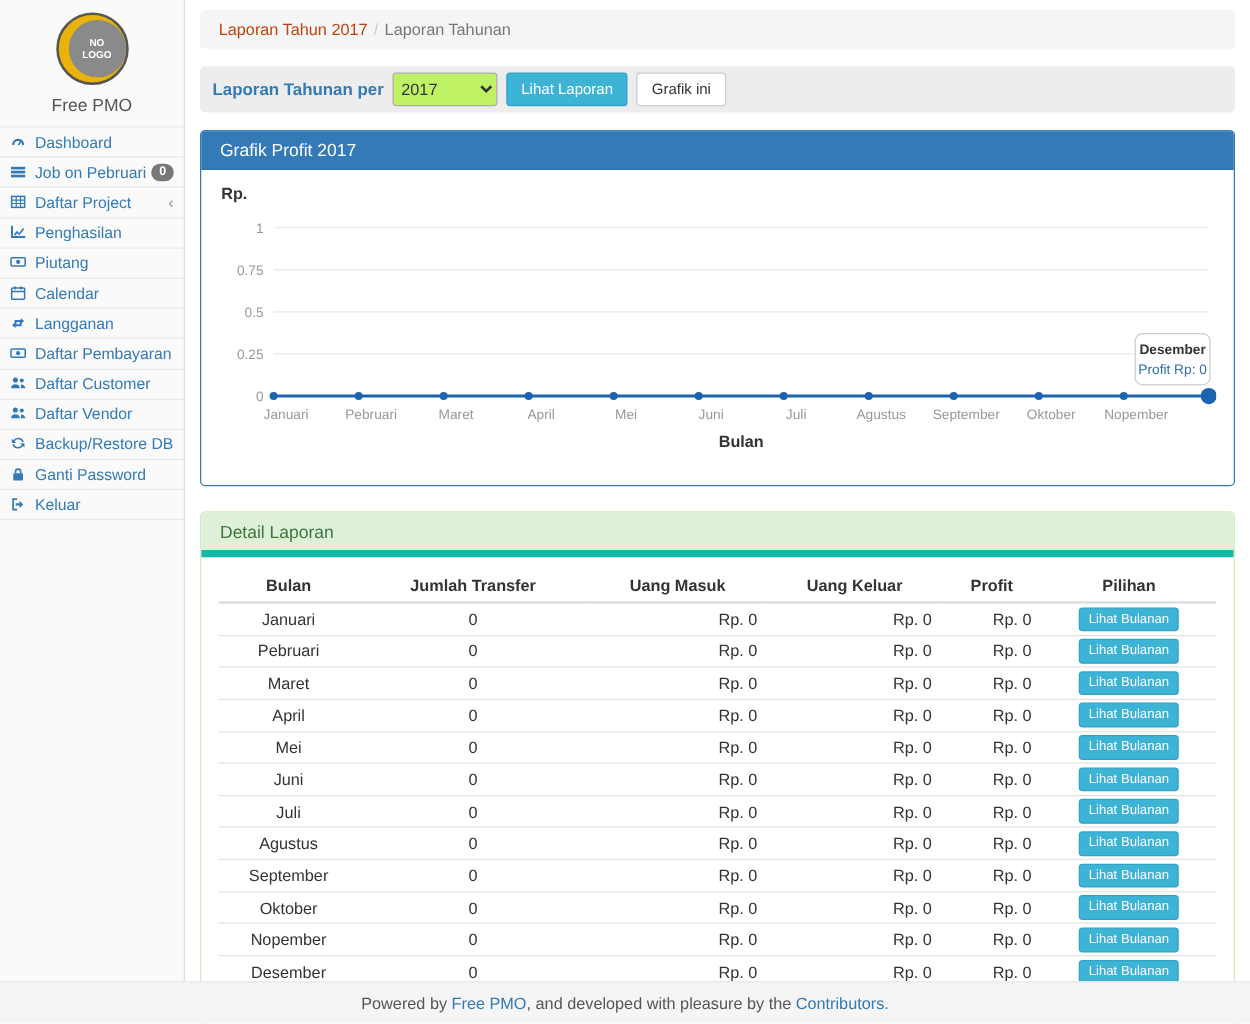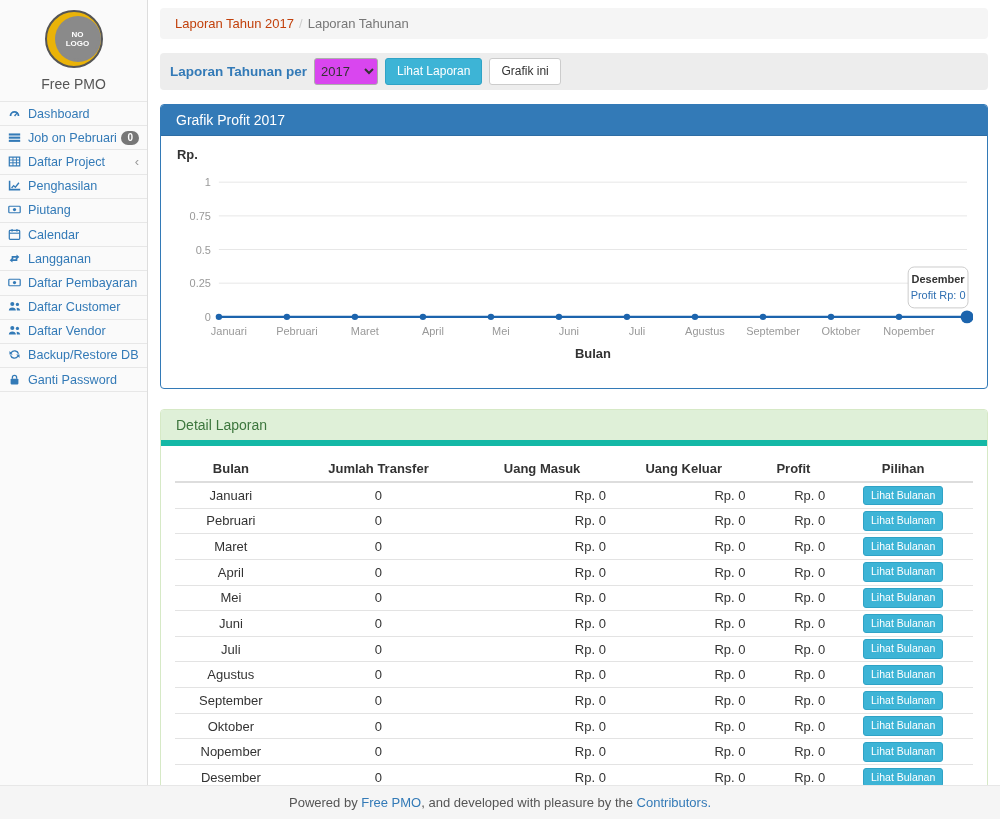--- a/index.html
+++ b/index.html
@@ -23,21 +23,21 @@
   .chev { color:#999; font-size:13px; line-height:1; }
 
   
   .main { flex:1; padding:0 12px; background:#fff; min-width:0; }
   .breadcrumb { margin-top:8px; background:#f5f5f5; border-radius:4px; padding:8px 15px; font-size:13px; color:#777; }
   .breadcrumb a { color:#c2410c; text-decoration:none; }
   .breadcrumb .sep { color:#ccc; margin:0 5px; }
 
   .filter-bar { margin-top:14px; background:#ededed; border-radius:4px; padding:6px 10px; display:flex; align-items:center; gap:7px; height:37px; }
   .filter-bar .flabel { color:#337ab7; font-weight:bold; font-size:13.5px; }
-  .filter-bar select { height:27px; width:64px; border:1px solid #adadad; border-radius:3px; background:#d946ef; font-size:13px; font-family:"Liberation Sans",sans-serif; color:#333; padding:0 2px; }
+  .filter-bar select { height:27px; width:84px; border:1px solid #adadad; border-radius:3px; background:#bef264; font-size:13px; font-family:"Liberation Sans",sans-serif; color:#333; padding:0 2px; }
   .btn { display:inline-block; border-radius:3px; font-size:12px; padding:5px 11px; cursor:pointer; line-height:1.3; border:1px solid transparent; font-family:"Liberation Sans",sans-serif; }
   .btn-info { background:#3db4d6; border-color:#2fa3c6; color:#fff; }
   .btn-default { background:#fff; border-color:#ccc; color:#333; }
   .btn-xs { font-size:10.5px; padding:2px 7px; }
 
   .panel { margin-top:14px; border-radius:4px; background:#fff; }
   .panel-primary { border:1px solid #337ab7; }
   .panel-primary > .panel-heading { background:#337ab7; color:#fff; border-bottom:1px solid #2e6da4; }
   .panel-success { border:1px solid #d6e9c6; margin-top:20px; }
   .panel-success > .panel-heading { background:#dff0d8; color:#3c763d; border-bottom:6px solid #14b8a6; }
@@ -179,20 +179,29 @@
             <span class="lbl">Backup/Restore DB</span>
           </li>
           <li>
             <span class="mi">
               <svg viewBox="0 0 16 16" fill="currentColor">
                 <path d="M4.6 7V5.4a3.4 3.4 0 0 1 6.8 0V7h-1.6V5.4a1.8 1.8 0 0 0-3.6 0V7z"></path>
                 <rect x="3.2" y="7" width="9.6" height="7" rx="1"></rect>
               </svg>
             </span>
             <span class="lbl">Ganti Password</span>
+          </li>
+          <li>
+            <span class="mi">
+              <svg viewBox="0 0 16 16" fill="currentColor">
+                <path d="M7 2H2.2v12H7v-1.7H3.9V3.7H7z"></path>
+                <path d="M9.4 4.4 13 8l-3.6 3.6V9.2H5.6V6.8h3.8z"></path>
+              </svg>
+            </span>
+            <span class="lbl">Keluar</span>
           </li>
         </ul>
     </aside>
 
     <main class="main">
 
       <div class="breadcrumb">
         <a href="#">Laporan Tahun 2017</a><span class="sep">/</span><span>Laporan Tahunan</span>
       </div>
 

